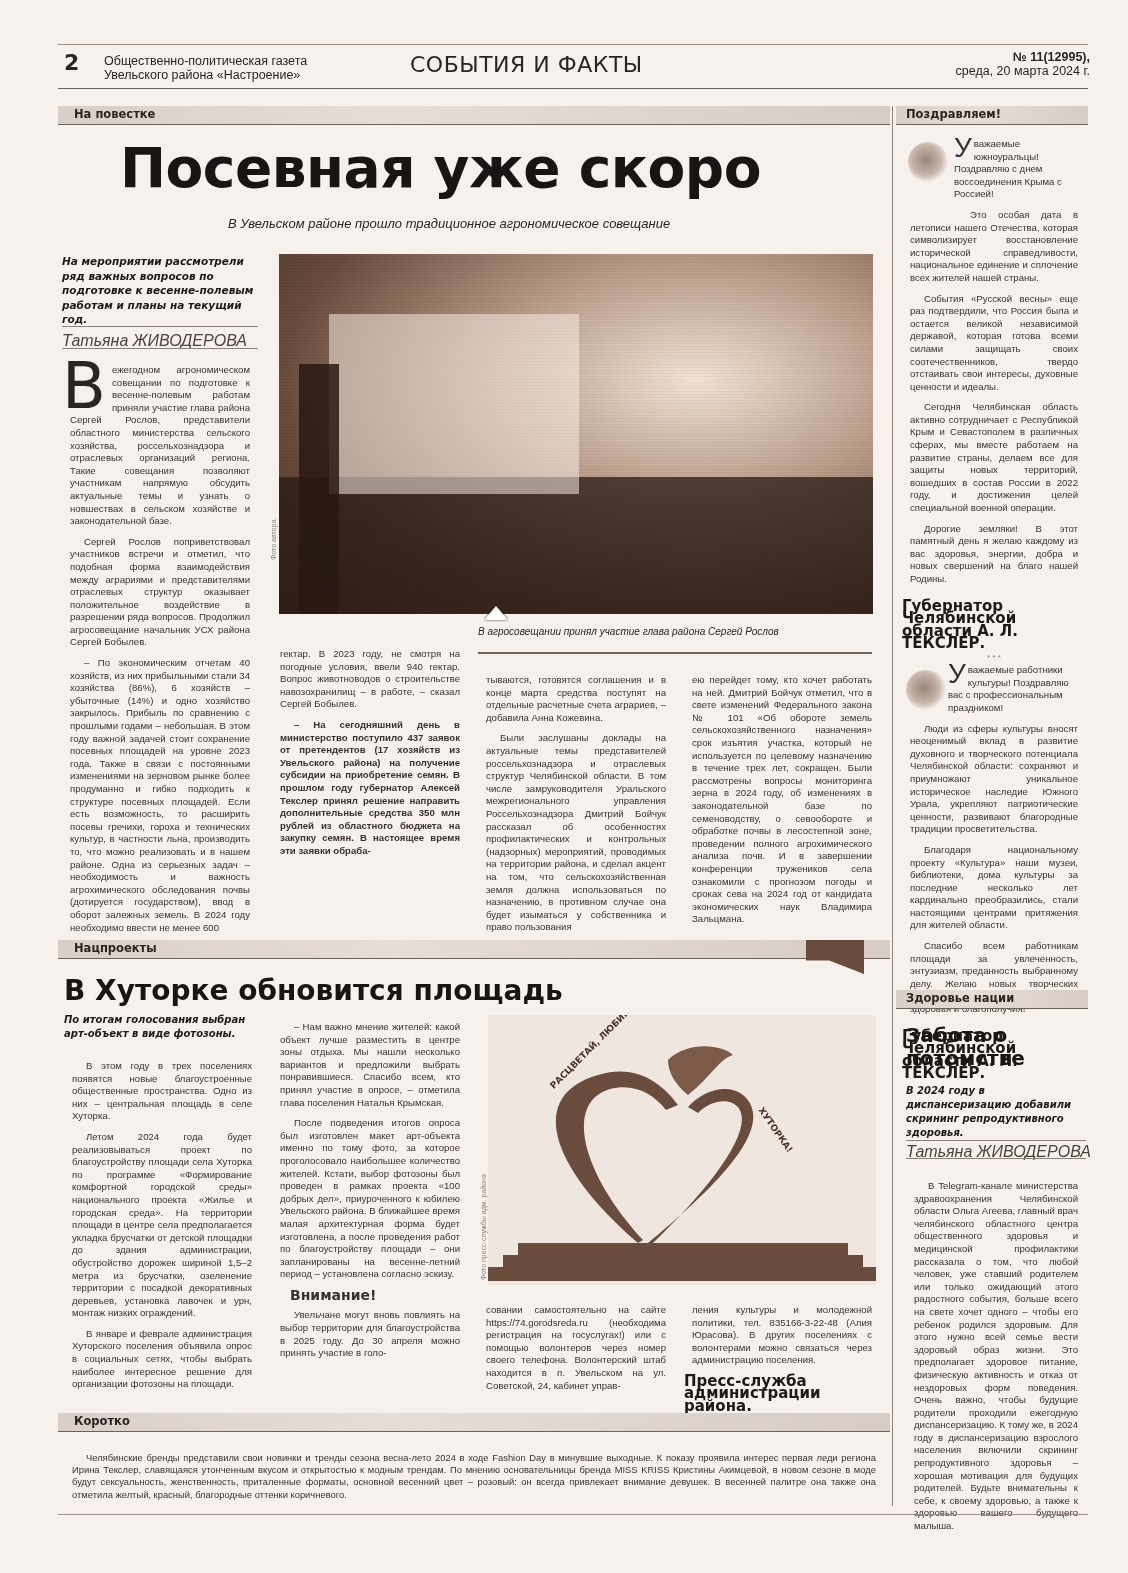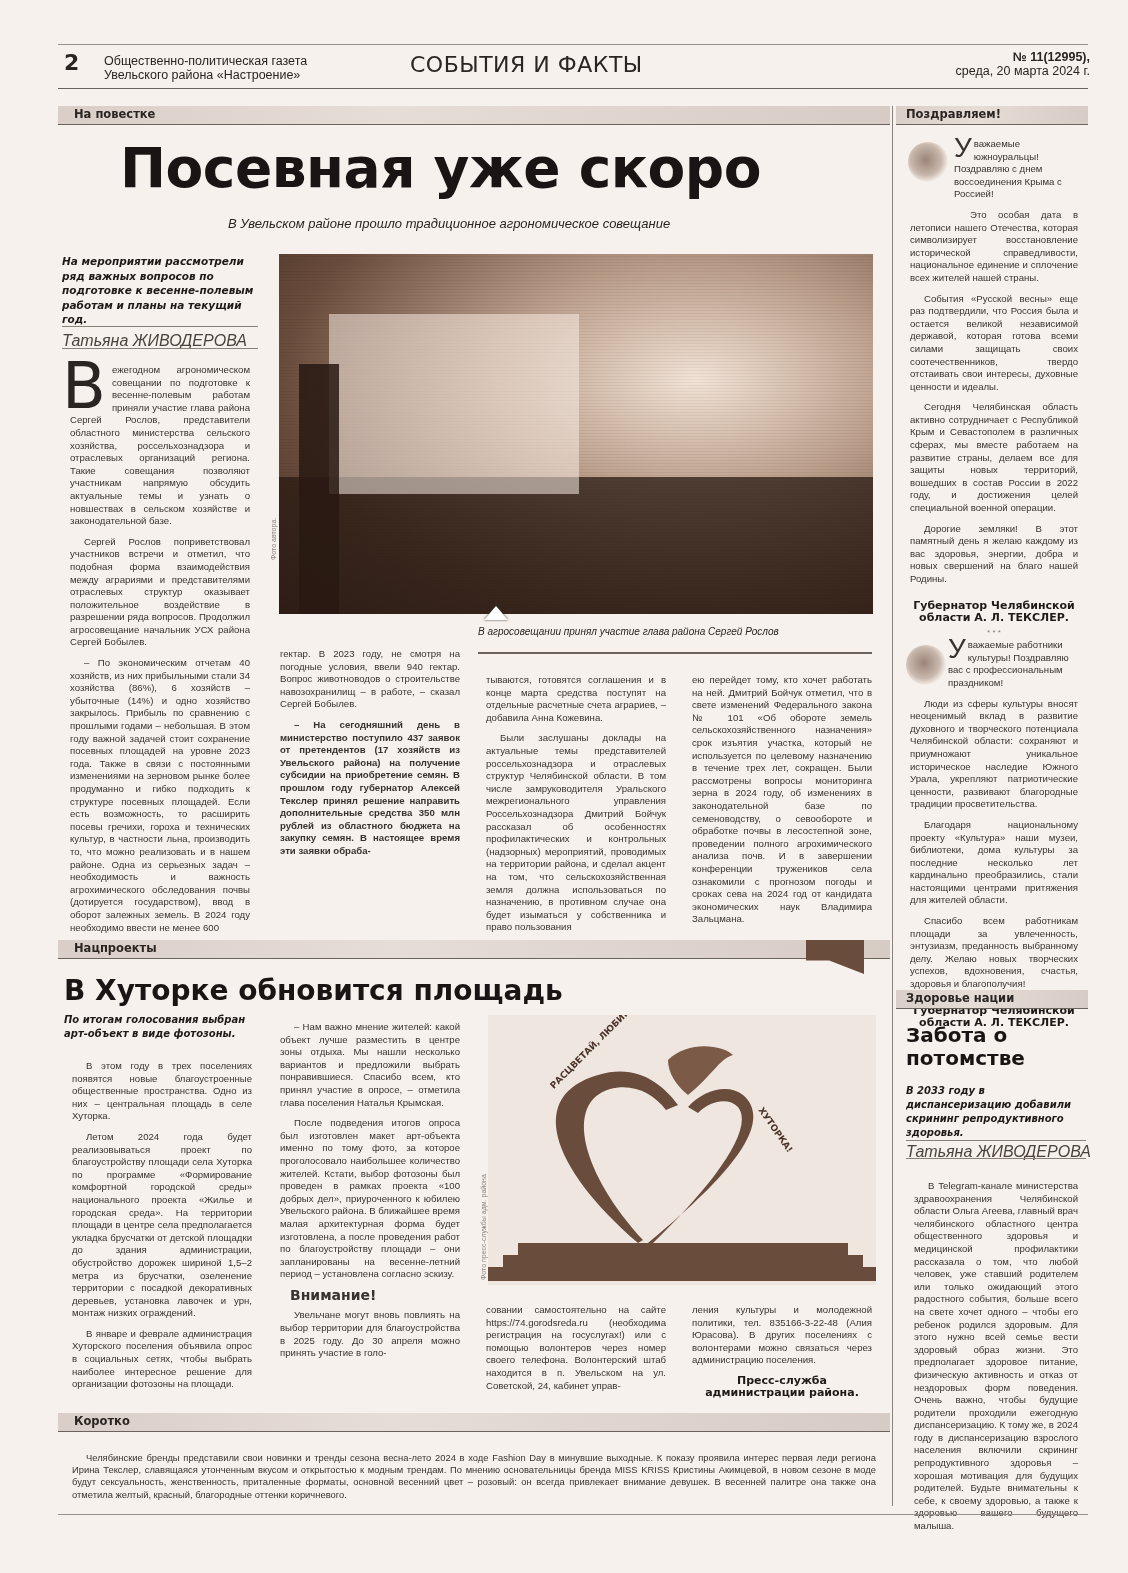--- a/index.html
+++ b/index.html
@@ -8,21 +8,21 @@
   .abs { position:absolute; }
   .rule { position:absolute; height:1px; background:#6b625c; }
   .rule.thick { height:2px; background:#4a423d; }
   .vrule { position:absolute; width:1px; background:#8a817a; }
   .bar { position:absolute; height:18px; background:linear-gradient(90deg,#d9cfc8,#e6ddd6 40%,#d6ccc5); border-bottom:1px solid #6b625c; }
   .bar span { position:absolute; left:16px; top:1px; font-family:"DejaVu Sans", sans-serif; font-weight:bold; font-size:11.5px; color:#2a2422; }
   .body-text { font-family:"Liberation Sans", sans-serif; font-size:9.6px; line-height:12.6px; text-align:justify; color:#3a3230; }
   .body-text p { margin:8px; text-indent:14px; }
   .lead { font-family:"DejaVu Sans", sans-serif; font-weight:bold; font-style:italic; font-size:10.5px; line-height:14.5px; color:#1f1a18; }
   .byline { font-family:"Liberation Sans", sans-serif; font-style:italic; font-size:16px; color:#4a423d;text-align:center; }
-  .sig { font-family:"DejaVu Sans", sans-serif; font-weight:bold; font-size:11px; line-height:12.5px; text-align:center; color:#1f1a18; }
+  .sig { font-family:"DejaVu Sans", sans-serif; font-weight:bold; font-size:15px; line-height:12.5px; text-align:left; color:#1f1a18; }
   .photo { position:absolute; background:
      repeating-linear-gradient(0deg, rgba(0,0,0,0.05) 0 1px, transparent 1px 3px),
      radial-gradient(ellipse at 70% 35%, #f2e3d6 0%, #b99c88 35%, #6a4c3c 70%, #3d2a22 100%); }
   .drop { float:left; font-family:"DejaVu Sans", sans-serif; font-size:64px; line-height:56px; margin:2px 6px 0 0; color:#2a2422; font-weight:normal; }
   .flower { position:absolute; width:40px; height:40px; border-radius:50%;
      background:radial-gradient(circle at 45% 45%, #9a8478 0%, #c9b8ad 50%, transparent 72%); }
 </style>
 </head>
 <body>
 
@@ -156,21 +156,21 @@
     <span>Коротко</span>
   </div>
 <div class="abs body-text" style="left:64px; top:1444px; width:820px; font-size:9.4px; line-height:12.2px;">
   <p>Челябинские бренды представили свои новинки и тренды сезона весна-лето 2024 в ходе Fashion Day в минувшие выходные. К показу проявила интерес первая леди региона Ирина Текслер, славящаяся утонченным вкусом и открытостью к модным трендам. По мнению основательницы бренда MISS KRISS Кристины Акимцевой, в новом сезоне в моде будут сексуальность, женственность, приталенные форматы, основной весенний цвет – розовый: он всегда привлекает внимание девушек. В весенней палитре она также она отметила желтый, красный, благородные оттенки коричневого.</p>
 </div>
 
 <div class="bar" style="left:896px; top:990px; width:192px;">
     <span style="left:10px;">Здоровье нации</span>
   </div>
 <div class="abs" style="left:906px; top:1024px; width:180px; font-family:'DejaVu Sans',sans-serif; font-weight:bold; font-size:20px; line-height:23px; color:#1a1514;">Забота о потомстве</div>
-<div class="abs lead" style="left:906px; top:1084px; width:180px; font-size:10px; line-height:14px;">В 2033 году в диспансеризацию добавили скрининг репродуктивного здоровья.</div>
+<div class="abs lead" style="left:906px; top:1084px; width:180px; font-size:10px; line-height:14px;">В 2024 году в диспансеризацию добавили скрининг репродуктивного здоровья.</div>
 <div class="rule" style="left:906px; top:1140px; width:180px; background:#8a817a;"></div>
 <div class="abs byline" style="left:906px; top:1143px;">Татьяна ЖИВОДЕРОВА</div>
 <div class="rule" style="left:906px; top:1158px; width:180px; background:#8a817a;"></div>
 <div class="abs body-text" style="left:906px; top:1172px; width:180px;">
   <p>В Telegram-канале министерства здравоохранения Челябинской области Ольга Агеева, главный врач челябинского областного центра общественного здоровья и медицинской профилактики рассказала о том, что любой человек, уже ставший родителем или только ожидающий этого радостного события, больше всего на свете хочет одного – чтобы его ребенок родился здоровым. Для этого нужно всей семье вести здоровый образ жизни. Это предполагает здоровое питание, физическую активность и отказ от нездоровых форм поведения. Очень важно, чтобы будущие родители проходили ежегодную диспансеризацию. К тому же, в 2024 году в диспансеризацию взрослого населения включили скрининг репродуктивного здоровья – хорошая мотивация для будущих родителей. Будьте внимательны к себе, к своему здоровью, а также к здоровью вашего будущего малыша.</p>
 </div>
 
 <div class="rule" style="left:58px; top:1514px; width:1030px; background:#9a918a;"></div>
 
 </body></html>

